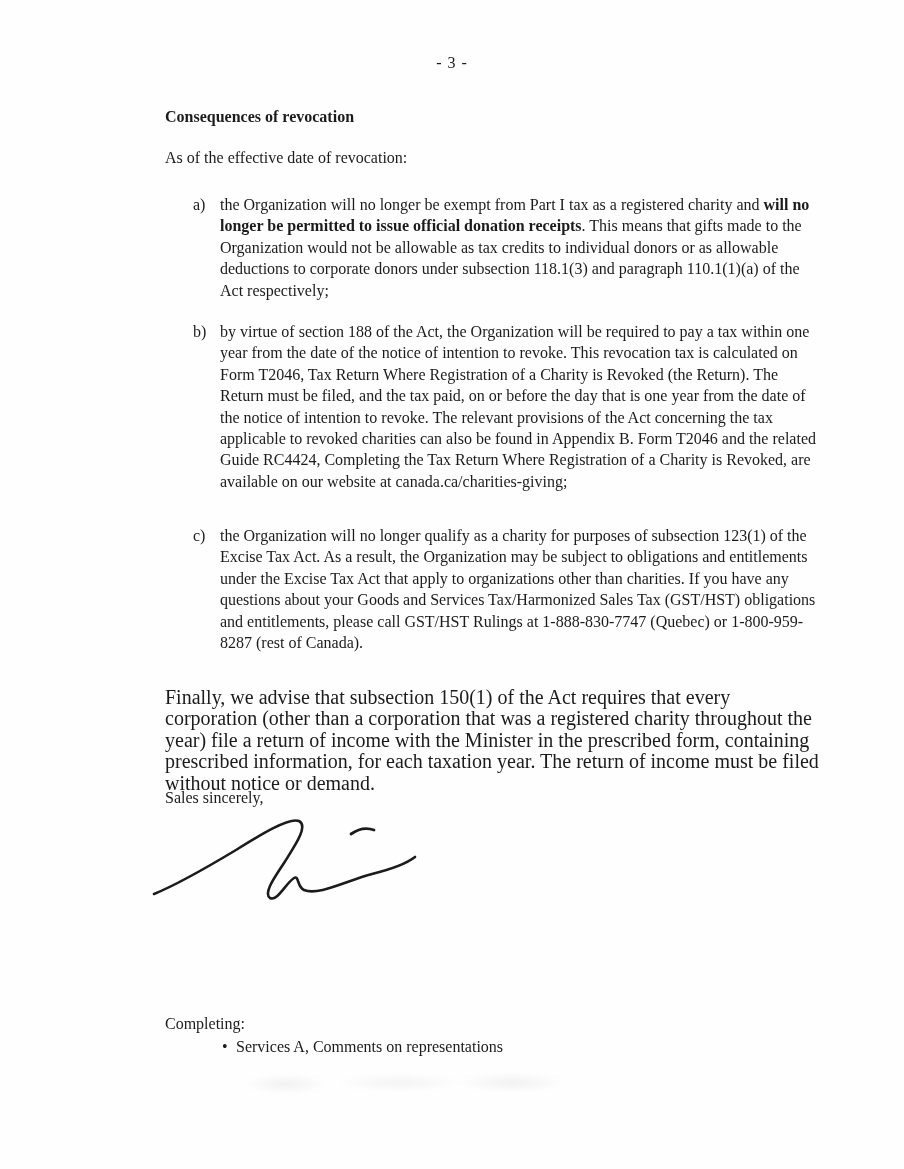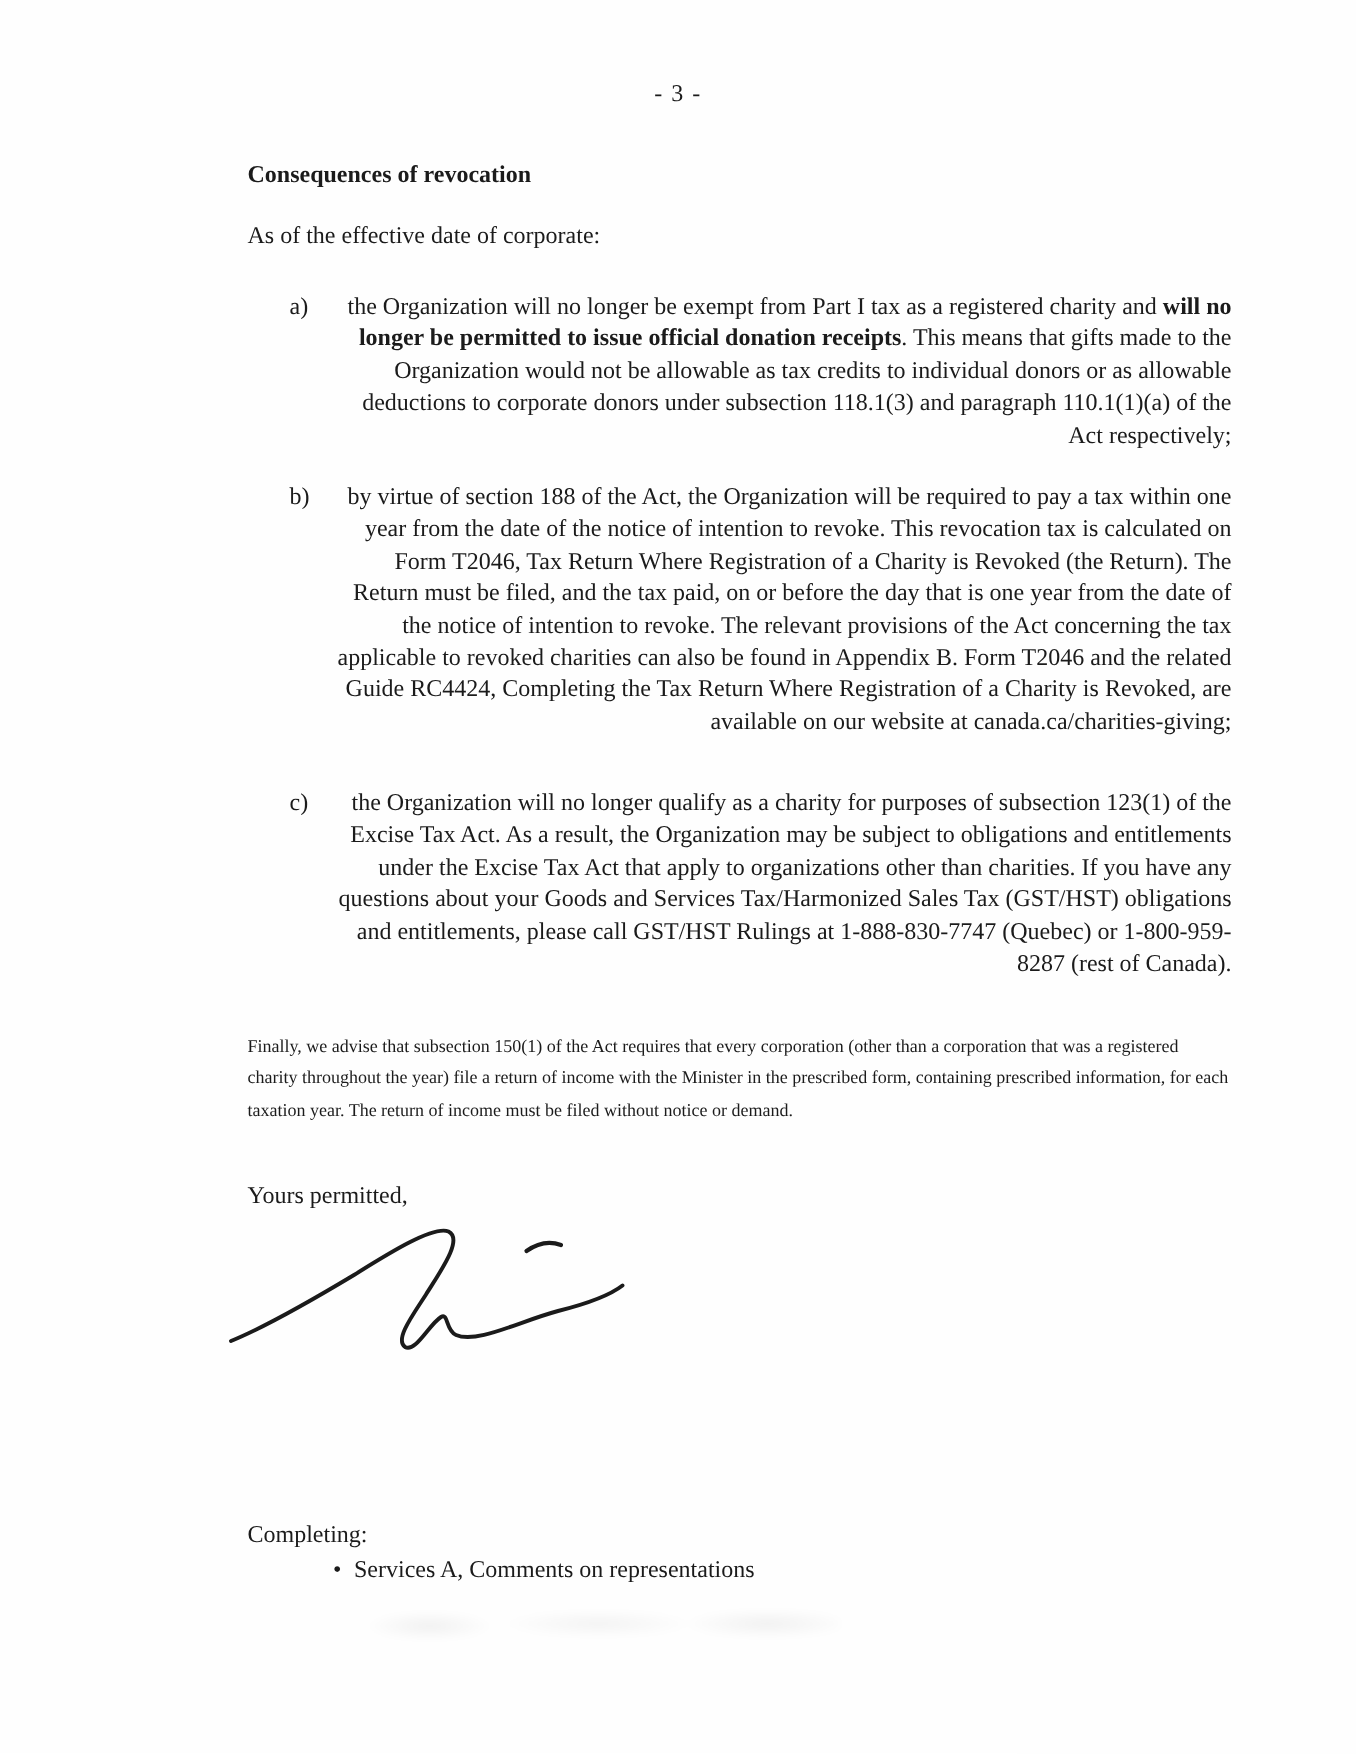--- a/index.html
+++ b/index.html
@@ -41,30 +41,29 @@
     display: flex;
     font-size: 16px;
     line-height: 21.4px;
   }
   .list-item .marker {
     flex: 0 0 27px;
     width: 27px;
   }
   .list-item .item-text {
     width: 601px;
-    text-align: right;
   }
   .item-a { top: 194px; }
   .item-b { top: 321px; }
   .item-c { top: 525px; }
   .closing {
     top: 687px;
     left: 165px;
     width: 656px;
-    font-size: 12px;
+    font-size: 20px;
     line-height: 21.4px;
   }
   .valediction {
     top: 789px;
     left: 165px;
     font-size: 16px;
   }
   .signature {
     top: 812px;
     left: 148px;
@@ -104,40 +103,40 @@
 </style>
 </head>
 <body>
 
 <div class="page">
 
   <p class="abs page-number">- 3 -</p>
 
   <p class="abs heading">Consequences of revocation</p>
 
-  <p class="abs intro">As of the effective date of corporate:</p>
+  <p class="abs intro">As of the effective date of revocation:</p>
 
   <div class="abs list-item item-a">
     <span class="marker">a)</span>
     <div class="item-text"><span>the Organization will no longer be exempt from Part I tax as a registered charity and </span><b>will no longer be permitted to issue official donation receipts</b><span>. This means that gifts made to the Organization would not be allowable as tax credits to individual donors or as allowable deductions to corporate donors under subsection 118.1(3) and paragraph 110.1(1)(a) of the Act respectively;</span></div>
   </div>
 
   <div class="abs list-item item-b">
     <span class="marker">b)</span>
     <div class="item-text">by virtue of section 188 of the Act, the Organization will be required to pay a tax within one year from the date of the notice of intention to revoke. This revocation tax is calculated on Form T2046, Tax Return Where Registration of a Charity is Revoked (the Return). The Return must be filed, and the tax paid, on or before the day that is one year from the date of the notice of intention to revoke. The relevant provisions of the Act concerning the tax applicable to revoked charities can also be found in Appendix B. Form T2046 and the related Guide RC4424, Completing the Tax Return Where Registration of a Charity is Revoked, are available on our website at canada.ca/charities-giving;</div>
   </div>
 
   <div class="abs list-item item-c">
     <span class="marker">c)</span>
     <div class="item-text">the Organization will no longer qualify as a charity for purposes of subsection 123(1) of the Excise Tax Act. As a result, the Organization may be subject to obligations and entitlements under the Excise Tax Act that apply to organizations other than charities. If you have any questions about your Goods and Services Tax/Harmonized Sales Tax (GST/HST) obligations and entitlements, please call GST/HST Rulings at 1-888-830-7747 (Quebec) or 1-800-959-8287 (rest of Canada).</div>
   </div>
 
   <p class="abs closing">Finally, we advise that subsection 150(1) of the Act requires that every corporation (other than a corporation that was a registered charity throughout the year) file a return of income with the Minister in the prescribed form, containing prescribed information, for each taxation year. The return of income must be filed without notice or demand.</p>
 
-  <p class="abs valediction">Yours permitted,</p>
+  <p class="abs valediction">Sales sincerely,</p>
 
   <svg class="abs signature" width="280" height="100" viewBox="0 0 280 100" aria-hidden="true">
     <path d="M6,82 C28,73 58,56 88,38 C112,23 141,5 151,9 C161,14 146,35 136,51 C127,65 115,81 122,86 C129,90 138,71 146,66 C151,63 149,75 156,78 C170,84 198,69 224,62 C244,57 258,52 267,45" fill="none" stroke="#1b1b1b" stroke-width="2.6" stroke-linecap="round" stroke-linejoin="round"></path>
     <path d="M203,22 C210,17 218,15 226,18" fill="none" stroke="#1b1b1b" stroke-width="2.8" stroke-linecap="round"></path>
   </svg>
 
 
   <p class="abs attachments-label">Completing:</p>
 
   <div class="abs attachment-row">

